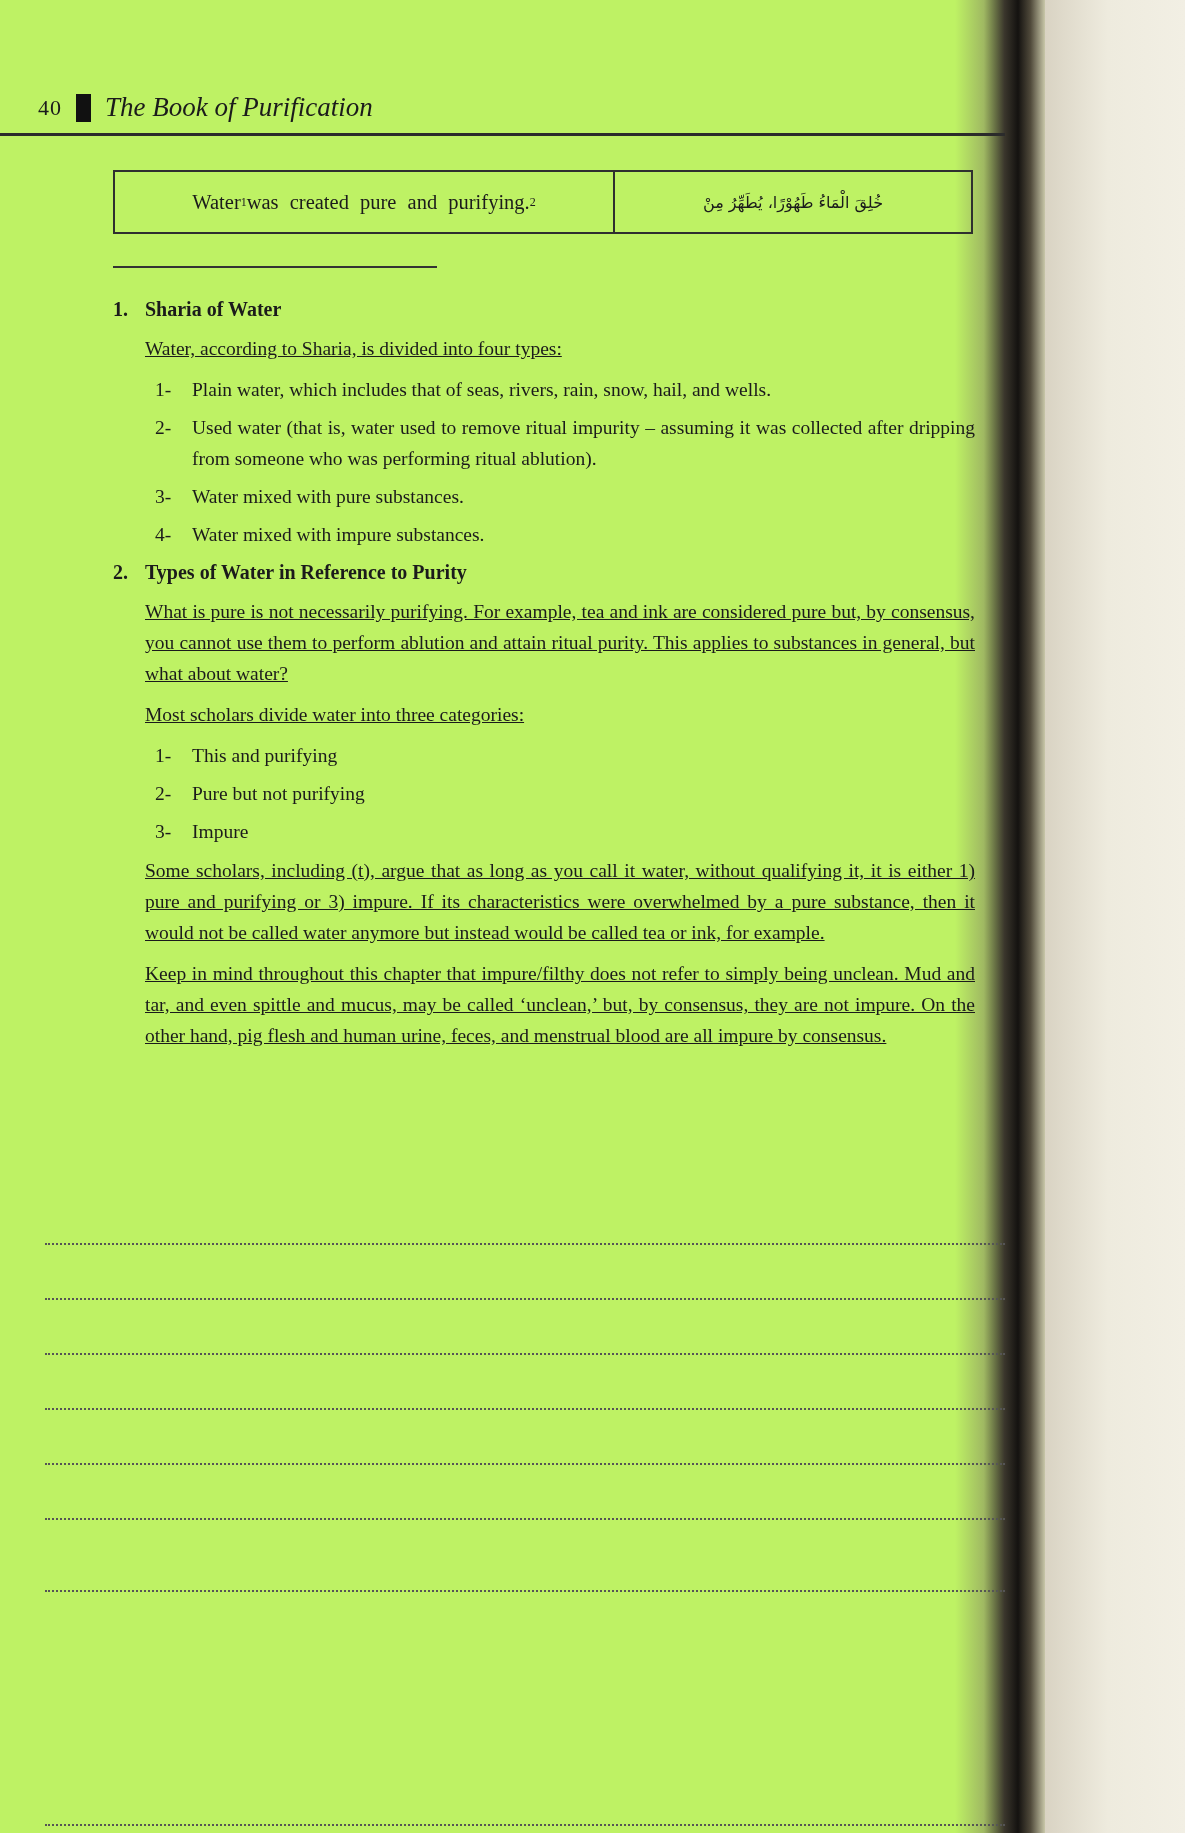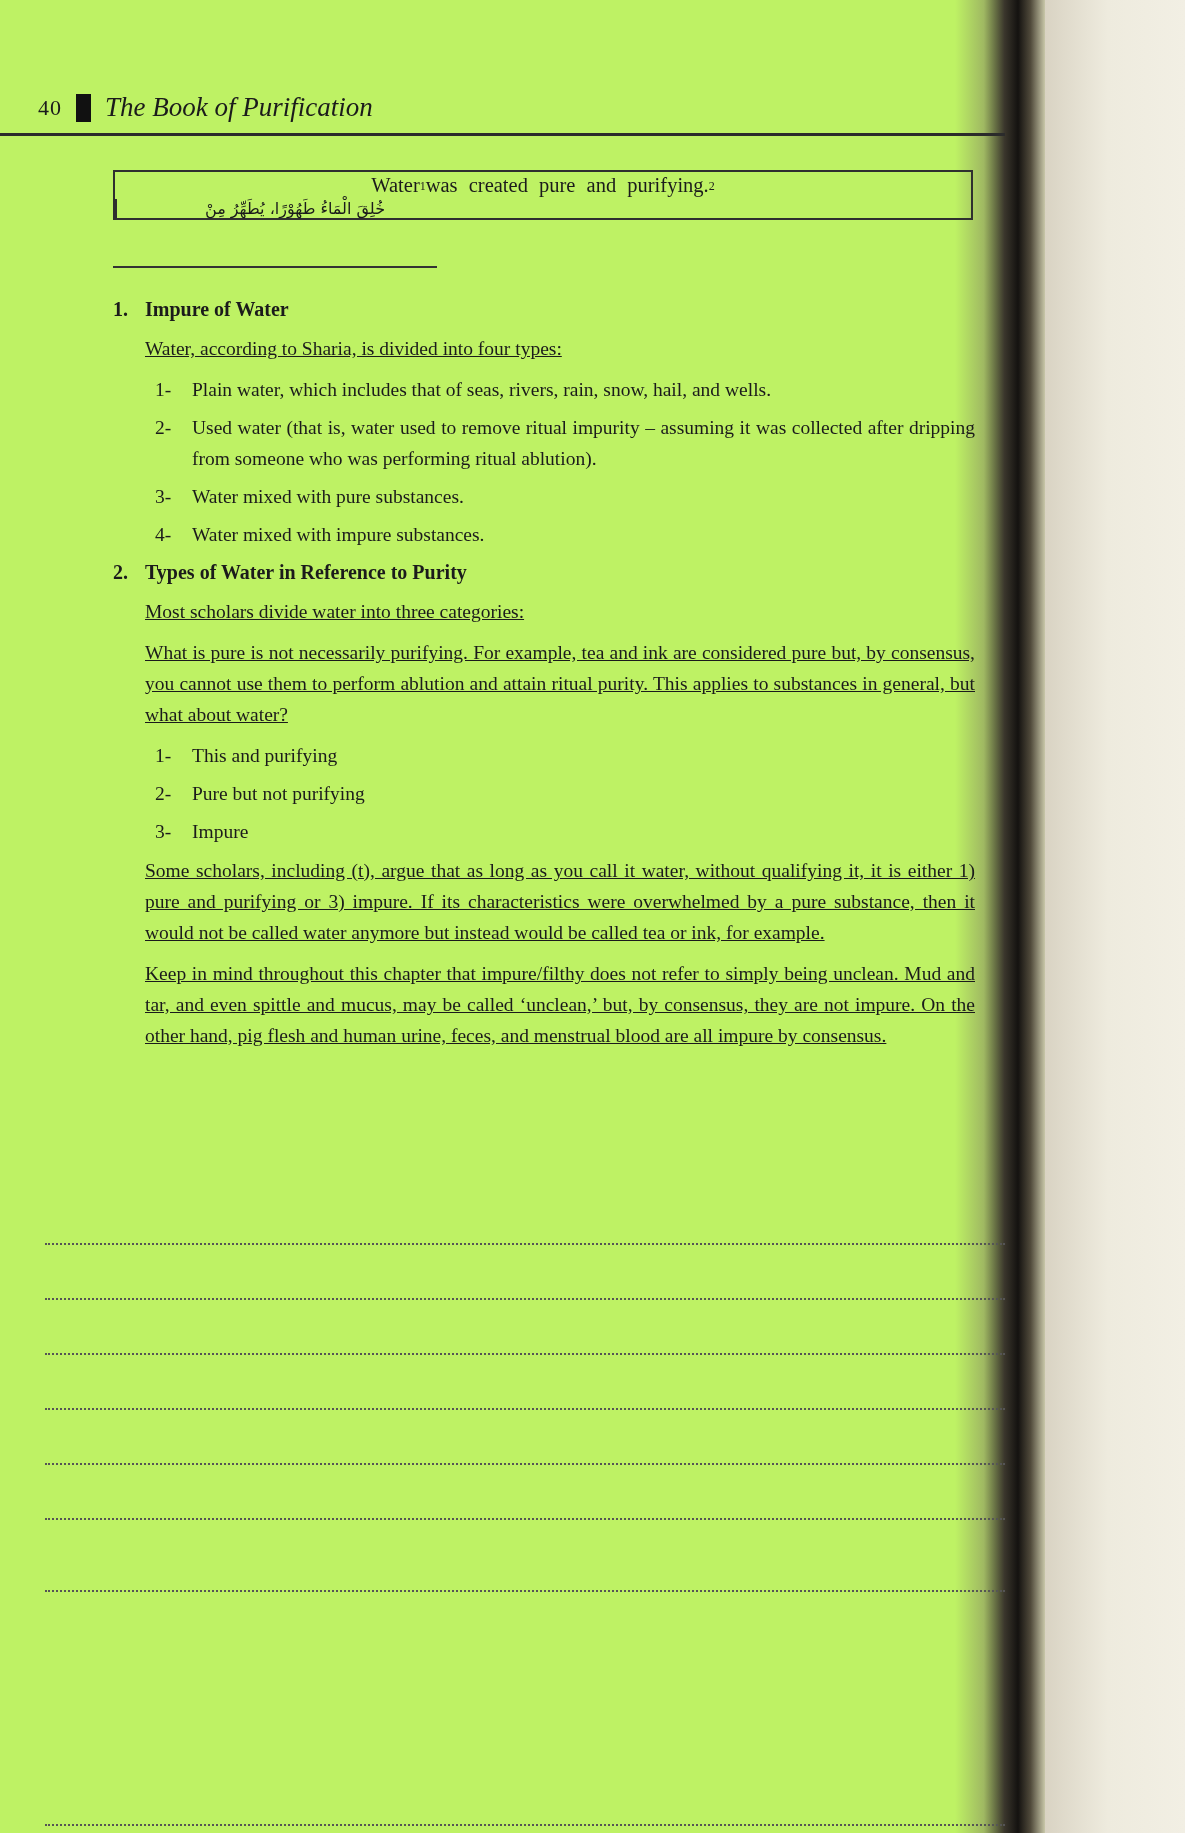--- a/index.html
+++ b/index.html
@@ -38,25 +38,24 @@
     display:inline-block; width:15px; height:28px; background:#111;
   }
   .header-title { font-style:italic; font-size:27px; }
   .header-rule {
     position:absolute; top:133px; left:0; width:1005px; height:3px;
     background:#2b2b2b;
   }
 
   
   .hadith-box {
-    position:absolute; top:170px; left:113px; width:860px; height:50px;
+    position:absolute; top:170px; left:113px; width:860px; height:64px;
     border:2px solid #2f2f2f; box-sizing:border-box;
     display:flex; align-items:stretch;
     background:transparent;
-    flex-direction:column;
   }
   .hadith-en {
     flex:1; display:flex; align-items:center; justify-content:center;
     font-size:20.5px; word-spacing:6px; padding:0 14px;
   }
   .hadith-en sup { font-size:12px; line-height:0; }
   .hadith-ar {
     width:340px; border-left:2px solid #2f2f2f;
     display:flex; align-items:center; justify-content:center;
     font-family:"DejaVu Sans", sans-serif;
@@ -122,21 +121,21 @@
     <div class="hadith-ar" dir="rtl">خُلِقَ الْمَاءُ طَهُوْرًا، يُطَهِّرُ مِنْ</div>
   </div>
 
   <div class="short-rule"></div>
 
   <div class="content">
 
     <div class="section">
       <div class="section-heading">
         <span class="sec-num">1.</span>
-        <span class="sec-title">Impure of Water</span>
+        <span class="sec-title">Sharia of Water</span>
       </div>
       <p class="para">Water, according to Sharia, is divided into four types:</p>
       <div class="list">
         <div class="list-item">
           <span class="li-num">1-</span>
           <span class="li-text">Plain water, which includes that of seas, rivers, rain, snow, hail, and wells.</span>
         </div>
         <div class="list-item">
           <span class="li-num">2-</span>
           <span class="li-text">Used water (that is, water used to remove ritual impurity – assuming it was collected after dripping from someone who was performing ritual ablution).</span>
@@ -150,22 +149,22 @@
           <span class="li-text">Water mixed with impure substances.</span>
         </div>
       </div>
     </div>
 
     <div class="section">
       <div class="section-heading">
         <span class="sec-num">2.</span>
         <span class="sec-title">Types of Water in Reference to Purity</span>
       </div>
+      <p class="para">What is pure is not necessarily purifying. For example, tea and ink are considered pure but, by consensus, you cannot use them to perform ablution and attain ritual purity. This applies to substances in general, but what about water?</p>
       <p class="para">Most scholars divide water into three categories:</p>
-      <p class="para">What is pure is not necessarily purifying. For example, tea and ink are considered pure but, by consensus, you cannot use them to perform ablution and attain ritual purity. This applies to substances in general, but what about water?</p>
       <div class="list">
         <div class="list-item">
           <span class="li-num">1-</span>
           <span class="li-text">This and purifying</span>
         </div>
         <div class="list-item">
           <span class="li-num">2-</span>
           <span class="li-text">Pure but not purifying</span>
         </div>
         <div class="list-item">

